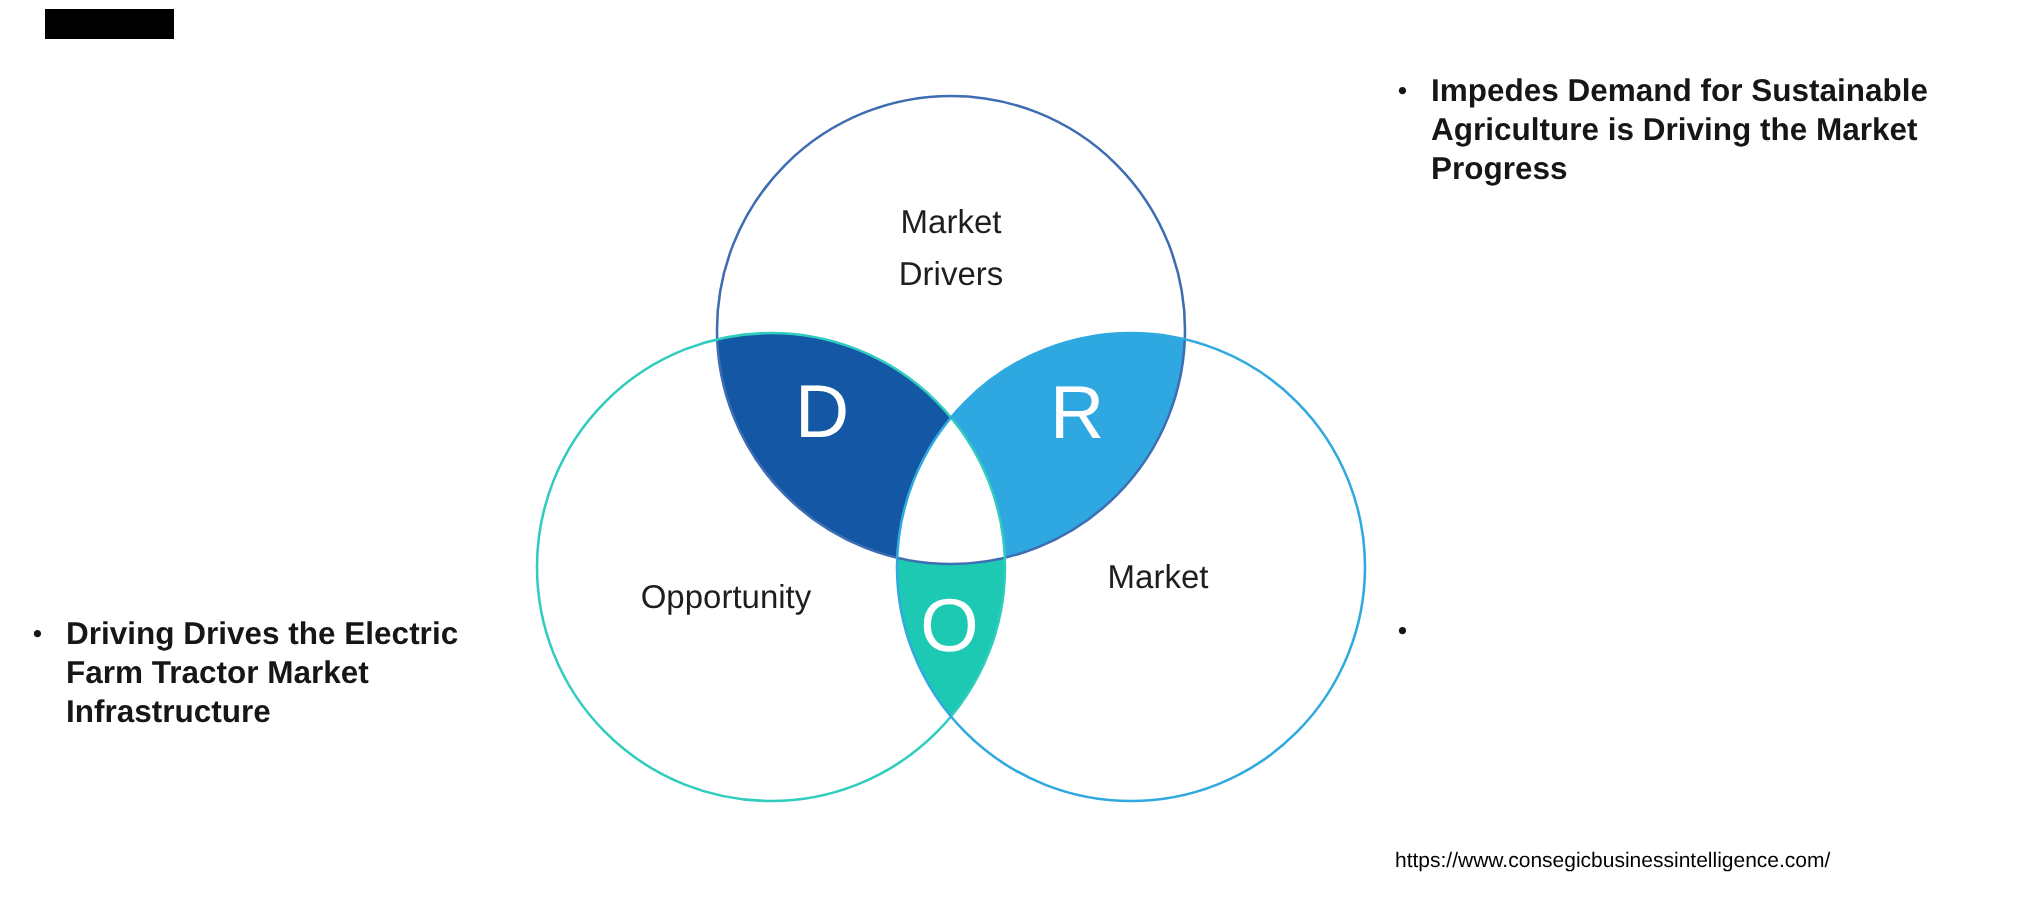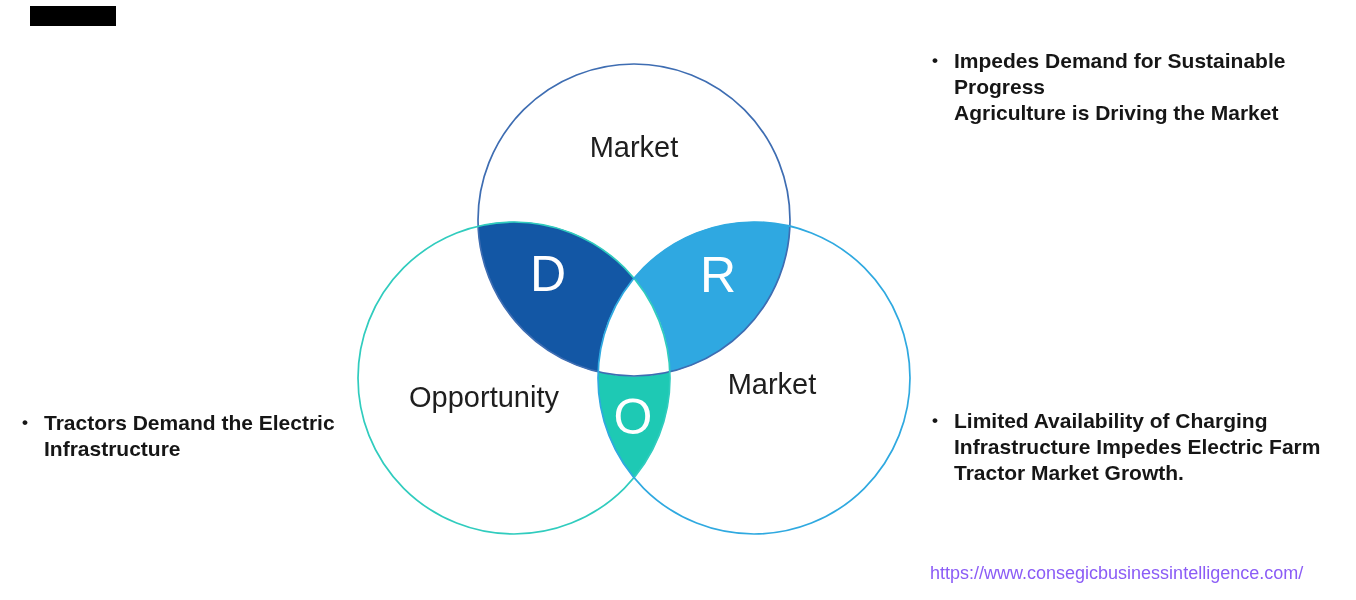--- a/index.html
+++ b/index.html
@@ -4,89 +4,86 @@
 <style>
   html,body{margin:0;padding:0}
   body{
     width:1356px;height:600px;position:relative;overflow:hidden;
     background:#ffffff;
     font-family:"Liberation Sans","DejaVu Sans",sans-serif;
   }
   .brand-bar{position:absolute;left:30px;top:6px;width:86px;height:20px;background:#000000}
   svg.venn{position:absolute;left:0;top:0;width:1356px;height:600px}
 
-  .vlabel{position:absolute;text-align:center;color:#1e1e1e;font-size:29px;line-height:35px;font-weight:400}
+  .vlabel{position:absolute;text-align:center;color:#1e1e1e;font-size:22px;line-height:35px;font-weight:400}
   #drivers-label{left:534px;top:130px;width:200px}
   #opportunity-label{left:374px;top:380px;width:220px}
   #restraints-label{left:660px;top:367px;width:224px}
   .vlabel .line{display:block}
 
   .vletter{position:absolute;color:#ffffff;font-size:50px;line-height:56px;width:64px;text-align:center;font-weight:400}
   #letter-d{left:516px;top:246px}
   #letter-r{left:686px;top:247px}
   #letter-o{left:601px;top:389px}
 
   .bullet{position:absolute;display:flex;align-items:flex-start;color:#161616;font-size:21px;line-height:26px;font-weight:600}
   .bullet .dot{flex:0 0 auto;width:22px;font-size:17px;line-height:26px;padding-left:4px}
   .bullet .btext .line{white-space:nowrap}
   #bullet-right-top{left:928px;top:48px;width:400px}
   #bullet-left{left:18px;top:410px;width:340px}
   #bullet-right-bottom{left:928px;top:408px;width:410px}
 
-  .url{position:absolute;left:930px;top:561px;width:420px;font-size:18px;line-height:24px;color:#8b5cf6;font-weight:400;white-space:nowrap}
+  .url{position:absolute;left:930px;top:561px;width:420px;font-size:14px;line-height:24px;color:#000000;font-weight:400;white-space:nowrap}
 </style>
 </head>
 <body>
 
 <div class="brand-bar"></div>
 
 <svg class="venn" viewBox="0 0 1356 600" aria-hidden="true">
 
   <path d="M 478 226 A 156 156 0 0 0 598 372 A 156 156 0 0 1 634 278 A 156 156 0 0 0 478 226 Z" fill="#1357A5"></path>
   <path d="M 790 226 A 156 156 0 0 1 670 372 A 156 156 0 0 0 634 278 A 156 156 0 0 1 790 226 Z" fill="#2FA8E1"></path>
   <path d="M 598 372 A 156 156 0 0 0 670 372 A 156 156 0 0 1 634 478 A 156 156 0 0 1 598 372 Z" fill="#1EC9B4"></path>
 
   <circle cx="634" cy="220" r="156" fill="none" stroke-width="1.7" stroke="#3E6DB2"></circle>
   <circle cx="514" cy="378" r="156" fill="none" stroke-width="1.7" stroke="#30CCBE"></circle>
   <circle cx="754" cy="378" r="156" fill="none" stroke-width="1.7" stroke="#2FA9E0"></circle>
 </svg>
 
 <div class="vlabel" id="drivers-label">
   <span class="line">Market</span>
+  <span class="line">Drivers</span>
 </div>
 <div class="vlabel" id="opportunity-label">
   <span class="line">Opportunity</span>
 </div>
 <div class="vlabel" id="restraints-label">
   <span class="line">Market</span>
 </div>
 
 <div class="vletter" id="letter-d">D</div>
 <div class="vletter" id="letter-r">R</div>
 <div class="vletter" id="letter-o">O</div>
 
 <div class="bullet" id="bullet-right-top">
   <span class="dot">•</span>
   <div class="btext">
     <div class="line">Impedes Demand for Sustainable</div>
+    <div class="line">Agriculture is Driving the Market</div>
     <div class="line">Progress</div>
-    <div class="line">Agriculture is Driving the Market</div>
   </div>
 </div>
 
 <div class="bullet" id="bullet-left">
   <span class="dot">•</span>
   <div class="btext">
-    <div class="line">Tractors Demand the Electric</div>
+    <div class="line">Driving Drives the Electric</div>
+    <div class="line">Farm Tractor Market</div>
     <div class="line">Infrastructure</div>
   </div>
 </div>
 
 <div class="bullet" id="bullet-right-bottom">
   <span class="dot">•</span>
-  <div class="btext">
-    <div class="line">Limited Availability of Charging</div>
-    <div class="line">Infrastructure Impedes Electric Farm</div>
-    <div class="line">Tractor Market Growth.</div>
-  </div>
 </div>
 
 <div class="url">https://www.consegicbusinessintelligence.com/</div>
 
 </body></html>

